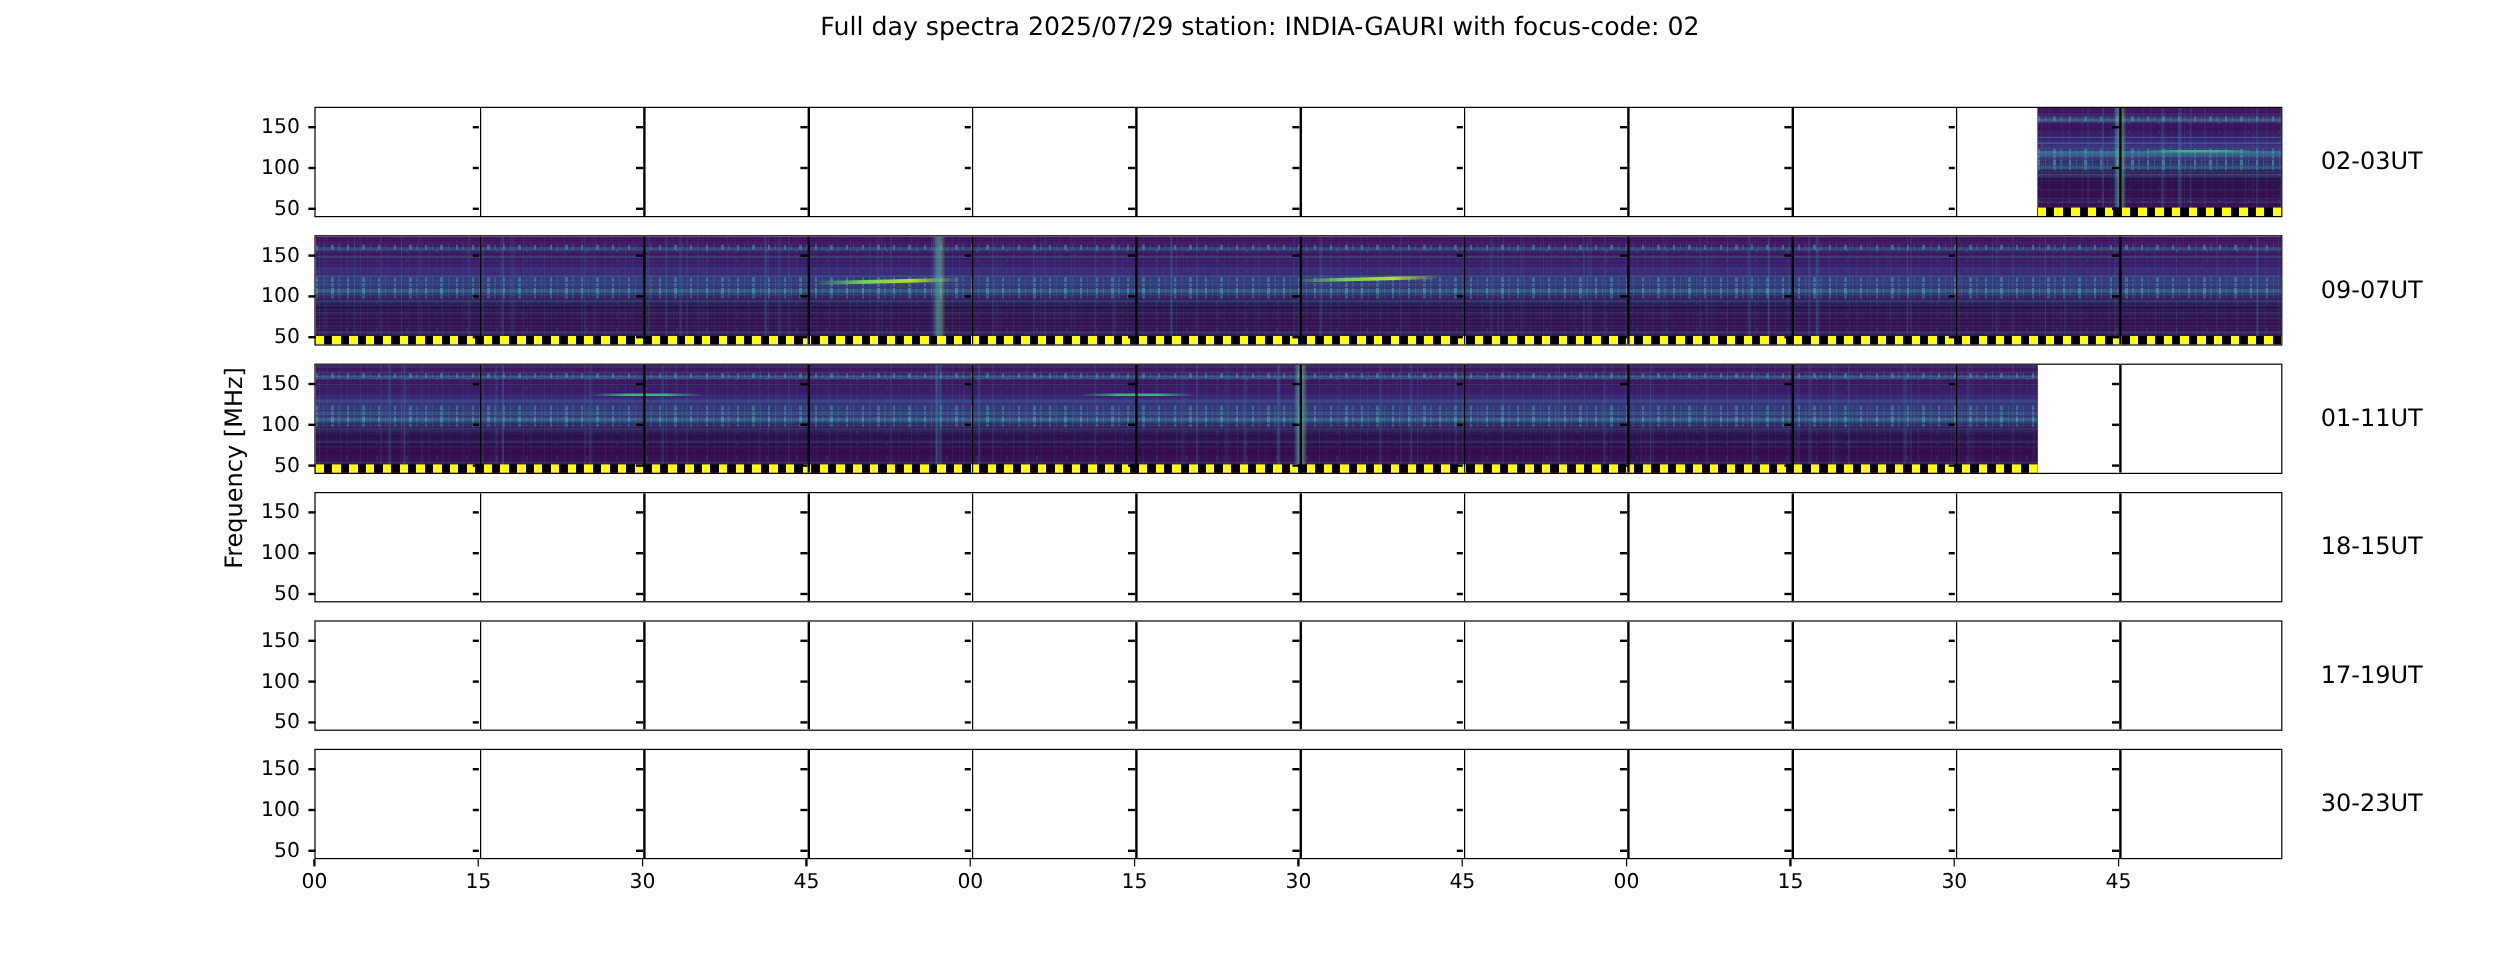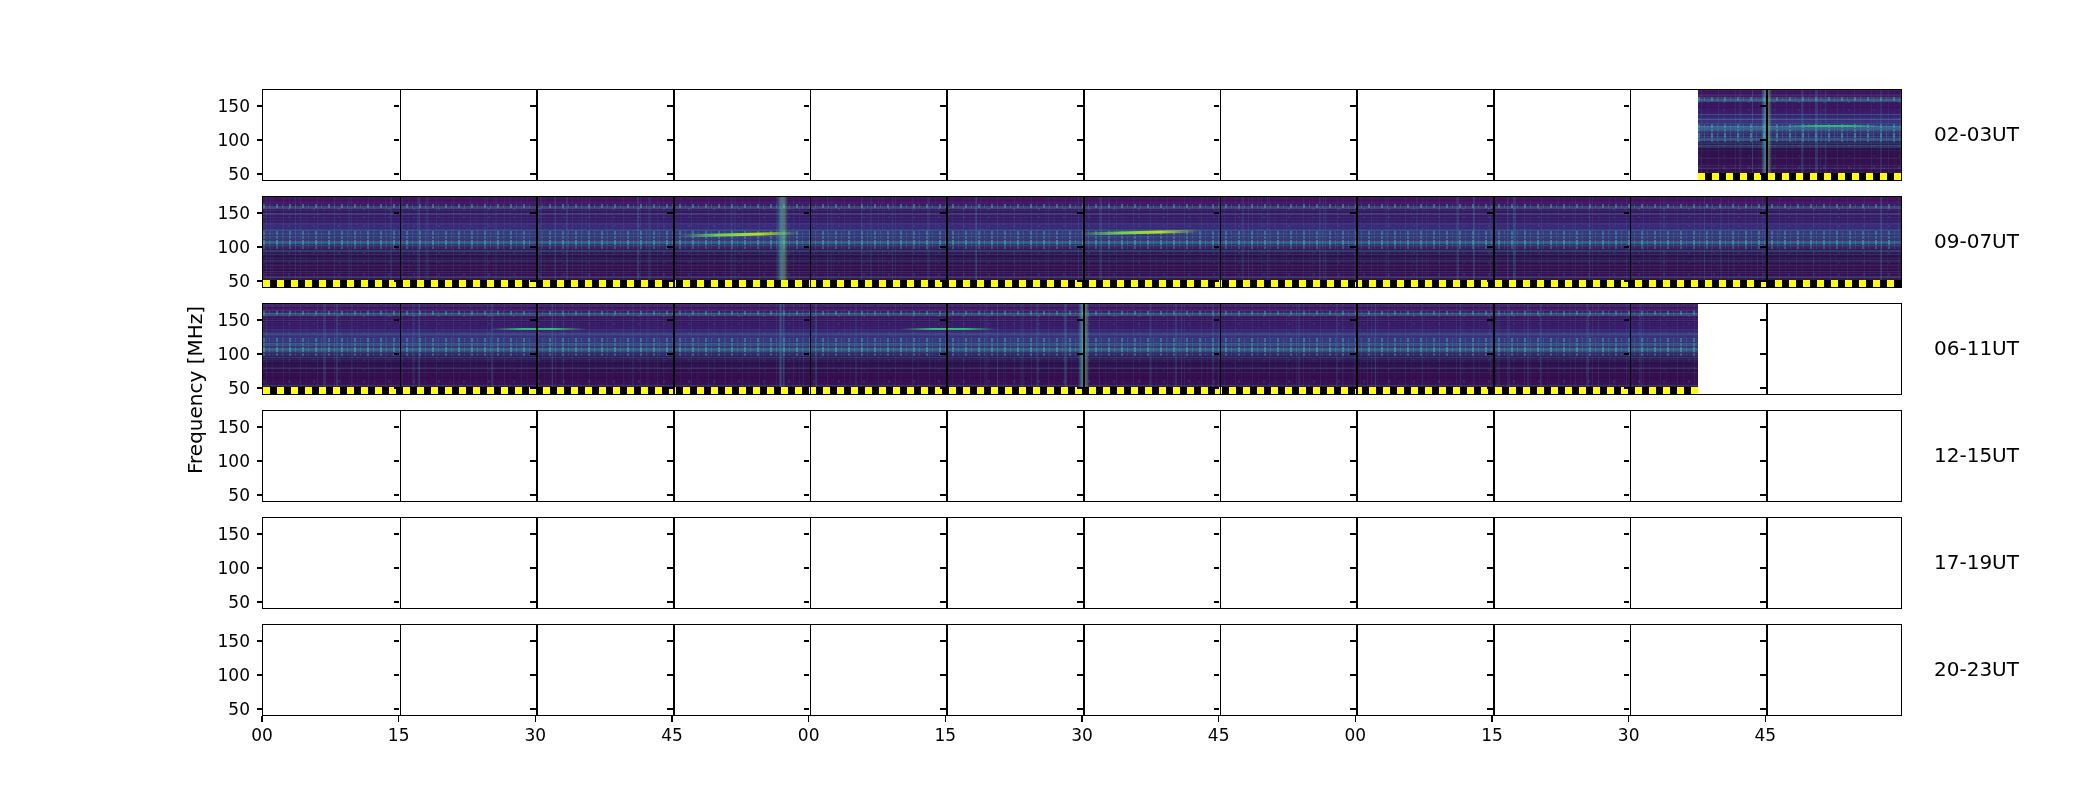--- a/index.html
+++ b/index.html
@@ -180,20 +180,21 @@
     background-image: repeating-linear-gradient(90deg,
       #ffff00 0px, #ffff00 7px,
       #000000 7px, #000000 14px);
   }
 </style>
 </head>
 <body>
 
 <div id="figure">
 
+  <div id="fig-title">Full day spectra 2025/07/29 station: INDIA-GAURI with focus-code: 02</div>
 
   <div id="ylabel">Frequency [MHz]</div>
 
   <div id="rows-host">
       <div class="row-panel" style="left: 262px; top: 89px; width: 1640px; height: 92px;">
         <div class="panel-inner">
           <div class="spec spec-base" style="left: 1435px; width: 205px;">
             <div class="band band-dots" style="top: 6.85926px; height: 4px; opacity: 0.75;"></div>
             <div class="band band-dots-sparse" style="top: 11.2667px; height: 2px; opacity: 0.45;"></div>
             <div class="band band-dots-sparse" style="top: 18.763px; height: 2px; opacity: 0.3;"></div>
@@ -718,21 +719,21 @@
     <div class="ytick-in" style="left: 530.333px; top: 387.385px;"></div>
     <div class="ytick-in" style="left: 667px; top: 387.385px;"></div>
     <div class="ytick-in" style="left: 803.667px; top: 387.385px;"></div>
     <div class="ytick-in" style="left: 940.333px; top: 387.385px;"></div>
     <div class="ytick-in" style="left: 1077px; top: 387.385px;"></div>
     <div class="ytick-in" style="left: 1213.67px; top: 387.385px;"></div>
     <div class="ytick-in" style="left: 1350.33px; top: 387.385px;"></div>
     <div class="ytick-in" style="left: 1487px; top: 387.385px;"></div>
     <div class="ytick-in" style="left: 1623.67px; top: 387.385px;"></div>
     <div class="ytick-in" style="left: 1760.33px; top: 387.385px;"></div>
-    <div class="row-label" style="left: 1934px; top: 336px;">06-11UT</div>
+    <div class="row-label" style="left: 1934px; top: 336px;">01-11UT</div>
     <div class="ytick" style="left: 257px; top: 426.237px; position: absolute;"></div>
     <div class="ylabel-txt" style="left: 202px; top: 417.037px; width: 48px;">150</div>
     <div class="ytick-in" style="left: 393.667px; top: 426.237px;"></div>
     <div class="ytick-in" style="left: 530.333px; top: 426.237px;"></div>
     <div class="ytick-in" style="left: 667px; top: 426.237px;"></div>
     <div class="ytick-in" style="left: 803.667px; top: 426.237px;"></div>
     <div class="ytick-in" style="left: 940.333px; top: 426.237px;"></div>
     <div class="ytick-in" style="left: 1077px; top: 426.237px;"></div>
     <div class="ytick-in" style="left: 1213.67px; top: 426.237px;"></div>
     <div class="ytick-in" style="left: 1350.33px; top: 426.237px;"></div>
@@ -758,21 +759,21 @@
     <div class="ytick-in" style="left: 530.333px; top: 494.385px;"></div>
     <div class="ytick-in" style="left: 667px; top: 494.385px;"></div>
     <div class="ytick-in" style="left: 803.667px; top: 494.385px;"></div>
     <div class="ytick-in" style="left: 940.333px; top: 494.385px;"></div>
     <div class="ytick-in" style="left: 1077px; top: 494.385px;"></div>
     <div class="ytick-in" style="left: 1213.67px; top: 494.385px;"></div>
     <div class="ytick-in" style="left: 1350.33px; top: 494.385px;"></div>
     <div class="ytick-in" style="left: 1487px; top: 494.385px;"></div>
     <div class="ytick-in" style="left: 1623.67px; top: 494.385px;"></div>
     <div class="ytick-in" style="left: 1760.33px; top: 494.385px;"></div>
-    <div class="row-label" style="left: 1934px; top: 443px;">12-15UT</div>
+    <div class="row-label" style="left: 1934px; top: 443px;">18-15UT</div>
     <div class="ytick" style="left: 257px; top: 533.237px; position: absolute;"></div>
     <div class="ylabel-txt" style="left: 202px; top: 524.037px; width: 48px;">150</div>
     <div class="ytick-in" style="left: 393.667px; top: 533.237px;"></div>
     <div class="ytick-in" style="left: 530.333px; top: 533.237px;"></div>
     <div class="ytick-in" style="left: 667px; top: 533.237px;"></div>
     <div class="ytick-in" style="left: 803.667px; top: 533.237px;"></div>
     <div class="ytick-in" style="left: 940.333px; top: 533.237px;"></div>
     <div class="ytick-in" style="left: 1077px; top: 533.237px;"></div>
     <div class="ytick-in" style="left: 1213.67px; top: 533.237px;"></div>
     <div class="ytick-in" style="left: 1350.33px; top: 533.237px;"></div>
@@ -838,14 +839,14 @@
     <div class="ytick-in" style="left: 530.333px; top: 708.385px;"></div>
     <div class="ytick-in" style="left: 667px; top: 708.385px;"></div>
     <div class="ytick-in" style="left: 803.667px; top: 708.385px;"></div>
     <div class="ytick-in" style="left: 940.333px; top: 708.385px;"></div>
     <div class="ytick-in" style="left: 1077px; top: 708.385px;"></div>
     <div class="ytick-in" style="left: 1213.67px; top: 708.385px;"></div>
     <div class="ytick-in" style="left: 1350.33px; top: 708.385px;"></div>
     <div class="ytick-in" style="left: 1487px; top: 708.385px;"></div>
     <div class="ytick-in" style="left: 1623.67px; top: 708.385px;"></div>
     <div class="ytick-in" style="left: 1760.33px; top: 708.385px;"></div>
-    <div class="row-label" style="left: 1934px; top: 657px;">20-23UT</div>
+    <div class="row-label" style="left: 1934px; top: 657px;">30-23UT</div>
   </div>
 
 </body></html>

